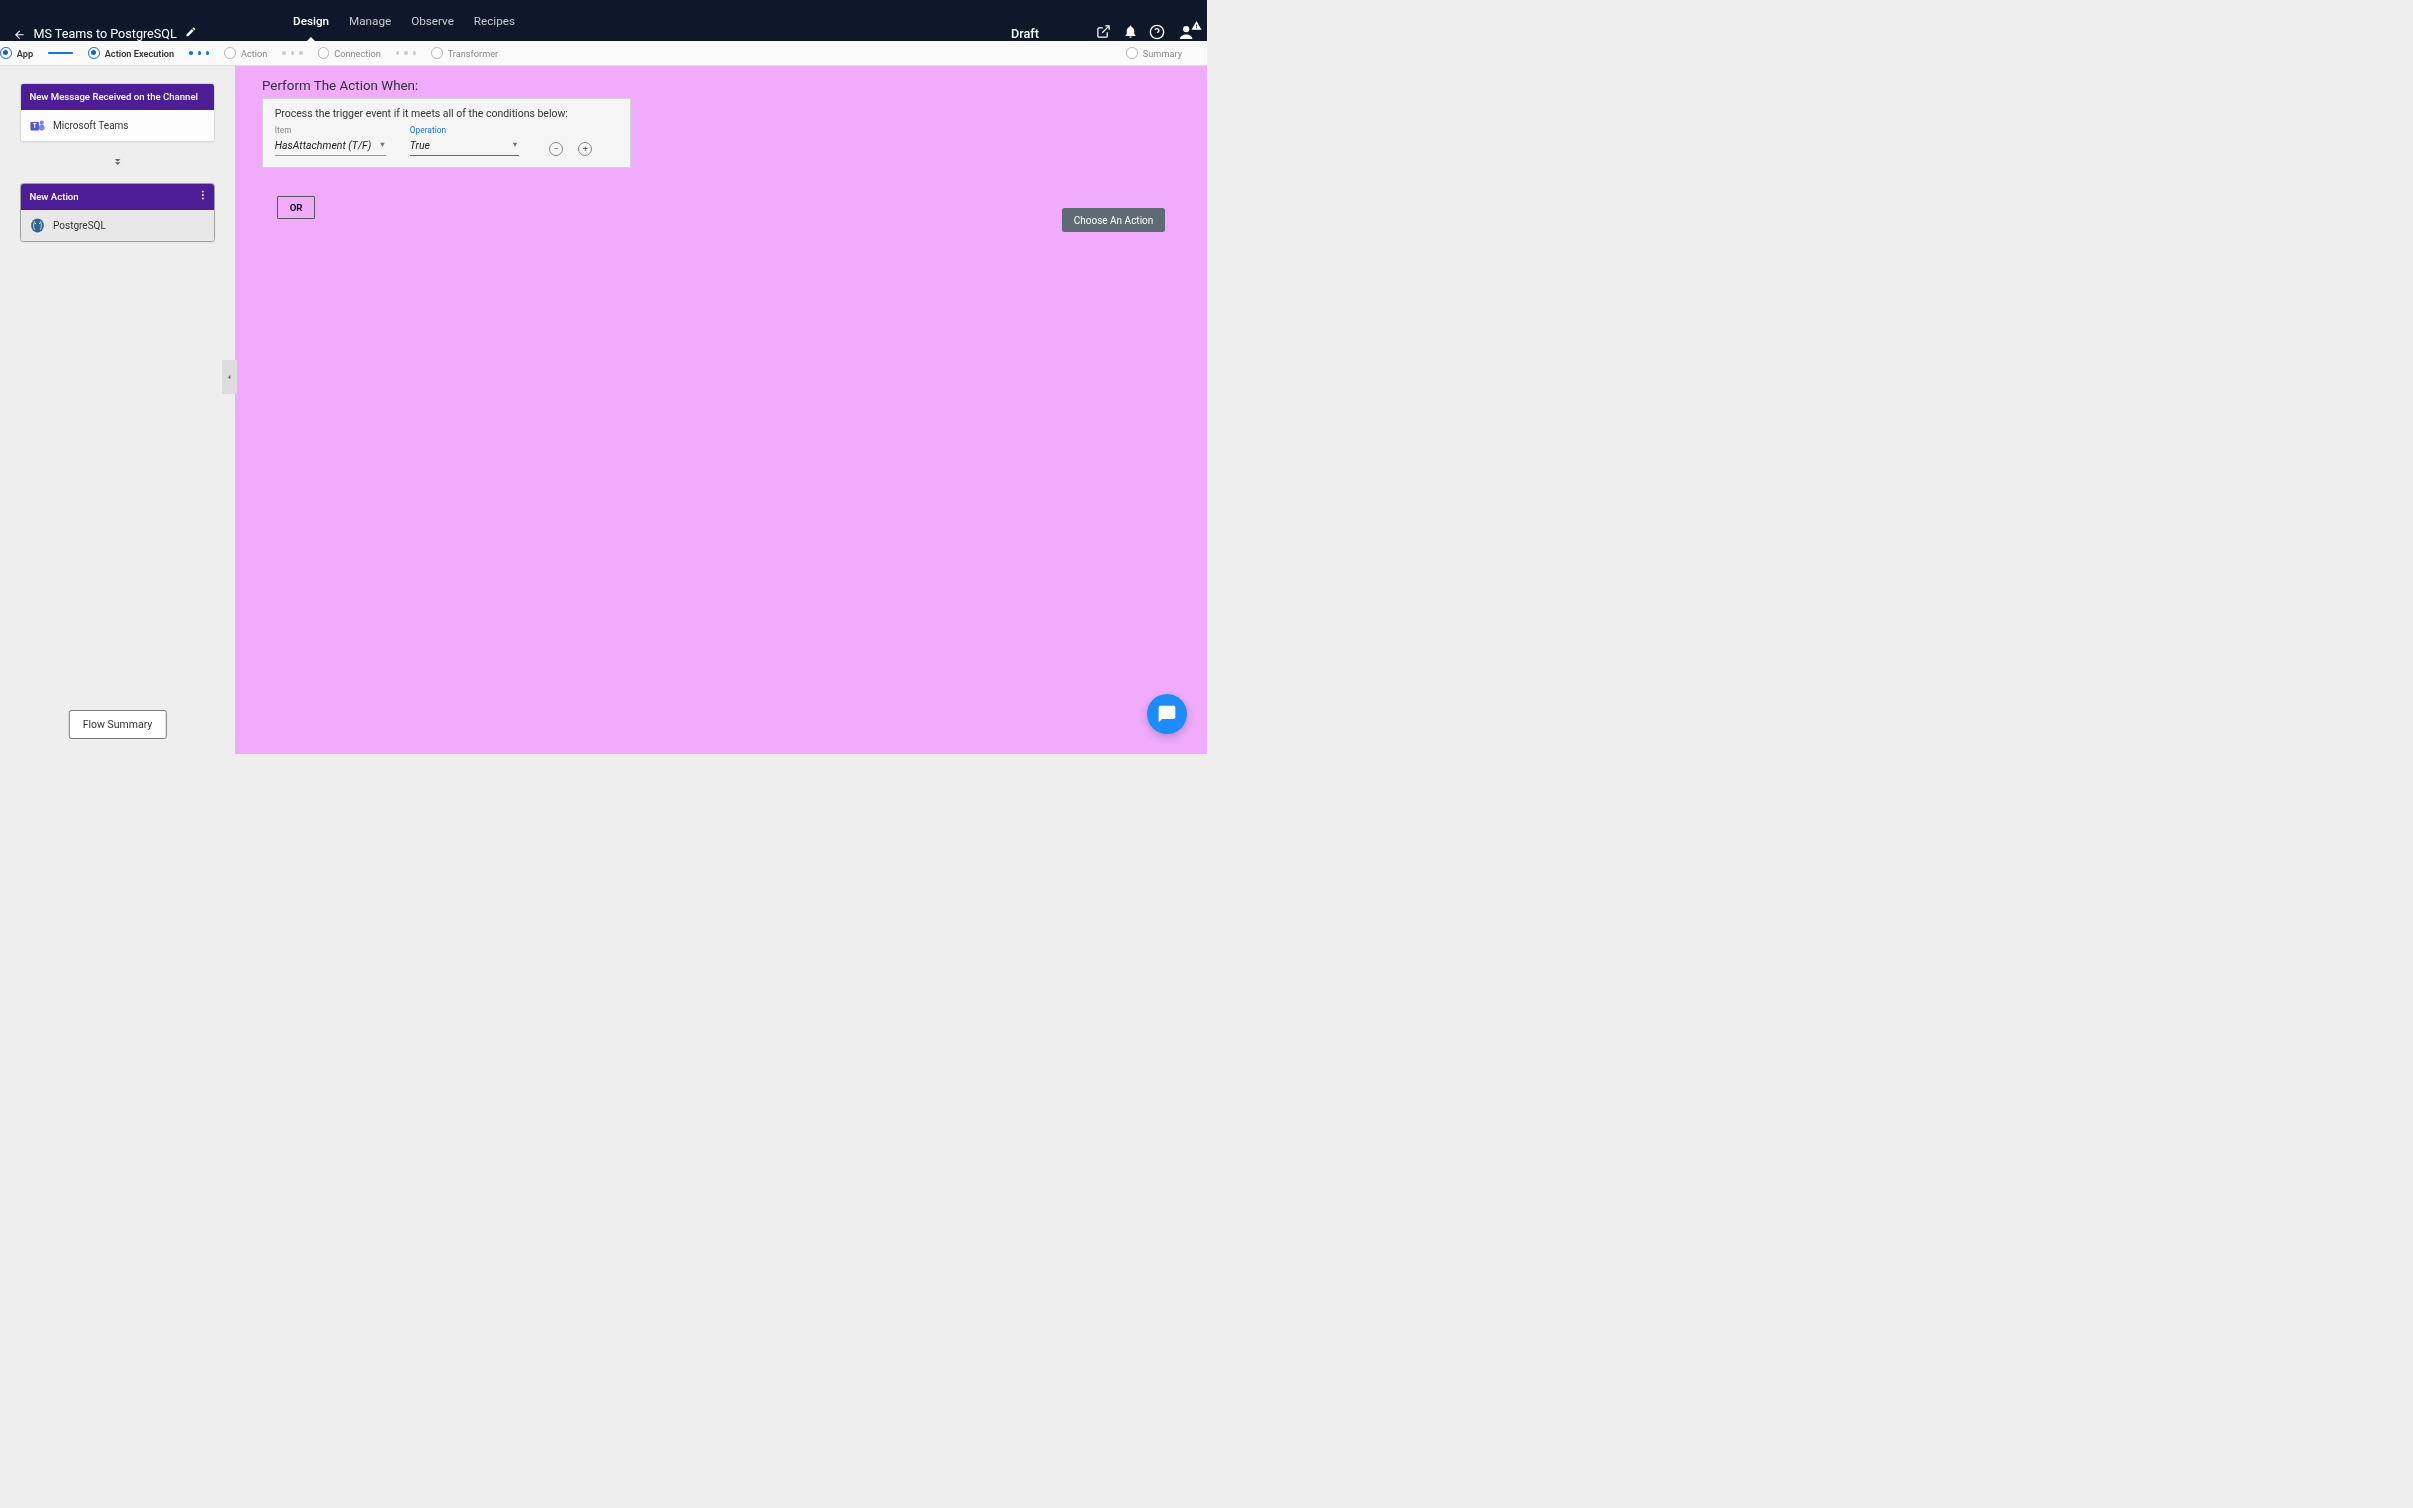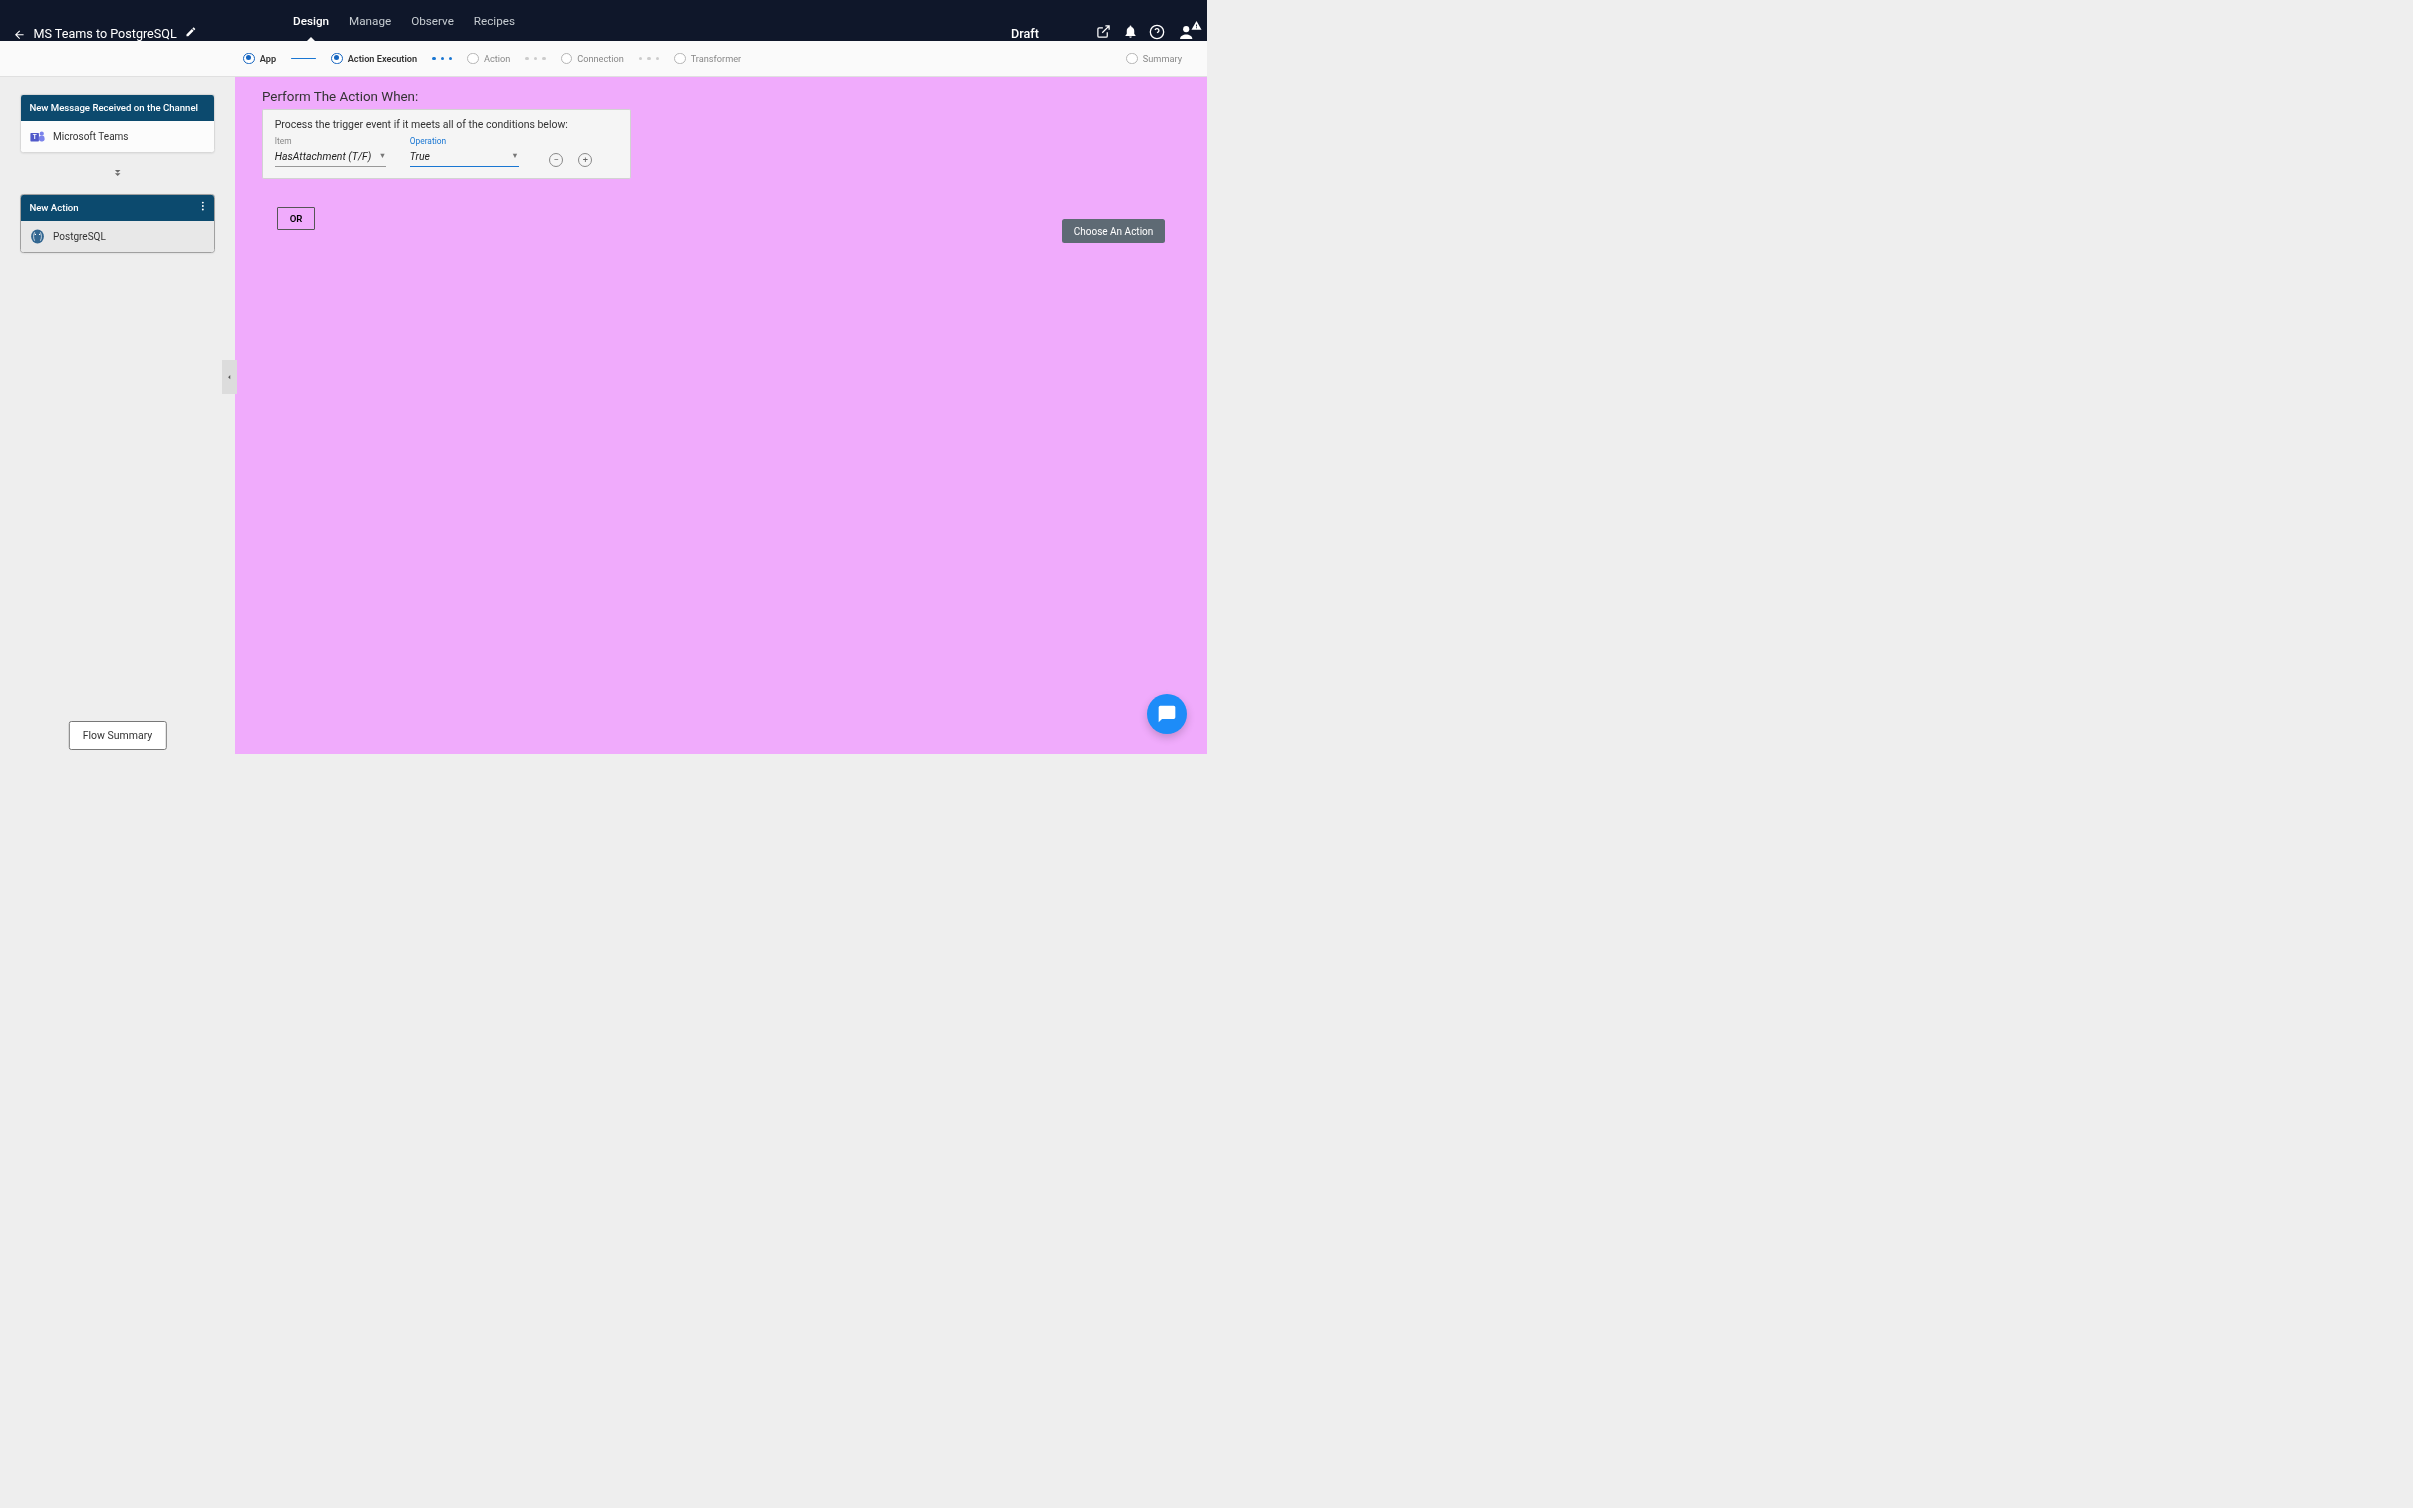--- a/index.html
+++ b/index.html
@@ -12,40 +12,40 @@
     .edit-pencil { margin-left: 8.4px; cursor: pointer; }
     .header-tabs { position: absolute; left: 293px; display: flex; gap: 20px; height: 100%; align-items: center; }
     .header-tab { color: #c5cbd0; font-size: 11.7px; cursor: pointer; height: 100%; display: flex; align-items: center; position: relative; }
     .header-tab.active { color: #fff; font-weight: 500; }
     .header-tab.active::after { content: ''; position: absolute; bottom: -0.8px; left: 50%; transform: translateX(-50%); width: 0; height: 0; border-left: 5px solid transparent; border-right: 5px solid transparent; border-bottom: 5px solid #fafafa; }
     .status-label { position: absolute; right: 168px; font-size: 12.6px; font-weight: 500; }
     .header-icons { position: absolute; right: 11.7px; display: flex; gap: 11.7px; align-items: center; }
     .header-icon { cursor: pointer; display: flex; align-items: center; }
     
     
-    .stepper { background: #fafafa; height: 36px; border-bottom: 0.8px solid #e0e0e0; display: flex; align-items: center; padding-left: 243px; position: relative; }
+    .stepper { background: #fafafa; height: 25px; border-bottom: 0.8px solid #e0e0e0; display: flex; align-items: center; position: relative; }
     .step { display: flex; align-items: center; gap: 5px; font-size: 9.2px; }
     .step-radio { width: 11.7px; height: 11.7px; border-radius: 50%; border: 1.7px solid #b5b5b5; background: #fff; position: relative; flex-shrink: 0; }
     .step-radio.filled { border-color: #1565c0; }
     .step-radio.filled::after { content: ''; position: absolute; width: 5px; height: 5px; background: #1565c0; border-radius: 50%; top: 1.7px; left: 1.7px; }
     .step-label { color: #888; }
     .step.active .step-label { color: #333; font-weight: 600; }
     .step-connector { display: flex; align-items: center; gap: 5px; margin: 0 15px; }
     .step-connector .dot { width: 3.4px; height: 3.4px; border-radius: 50%; background: #ccc; }
     .step-connector.active .dot { background: #1976d2; }
     .connector-line { width: 25px; height: 1.7px; background: #1976d2; border-radius: 0.8px; margin: 0 15px; }
     
     
     .main-layout { display: flex; height: calc(100% - 58px); }
     .sidebar { width: 235px; background: #eeeeee; padding: 17px 20px; display: flex; flex-direction: column; position: relative; }
     .content { flex: 1; background: #f0abfc; padding: 11.7px 34px 0 27px; position: relative; }
     
     
     .flow-card { background: #fff; border: 0.8px solid #d8d8d8; border-radius: 3.4px; box-shadow: 0 0.8px 1.7px rgba(0,0,0,0.06); margin-bottom: 8.4px; overflow: hidden; }
-    .flow-card-header { background: #0c4a6e; color: #fff; font-size: 9.6px; padding: 6.7px 8.4px; line-height: 1.35; font-weight: 500; position: relative; }
+    .flow-card-header { background: #4c1d95; color: #fff; font-size: 9.6px; padding: 6.7px 8.4px; line-height: 1.35; font-weight: 500; position: relative; }
     .flow-card-header .more { position: absolute; right: 5px; top: 50%; transform: translateY(-50%); cursor: pointer; }
     .flow-card-body { padding: 6.7px 8.4px; display: flex; align-items: center; gap: 6.7px; font-size: 10px; color: #333; background: #fcfcfc; }
     .flow-card-body.shaded { background: #e8e8e8; }
     .app-icon { width: 17px; height: 17px; display: flex; align-items: center; justify-content: center; font-size: 10px; }
     .flow-connector-icon { text-align: center; margin: 5px 0 11.7px; color: #6a6a6a; }
     .flow-card.selected { border: 0.8px solid #a0a0a0; }
     
     .flow-summary-btn { position: absolute; bottom: 23.5px; left: 50%; transform: translateX(-50%); border: 0.8px solid #777; background: #fff; padding: 6.7px 13.4px; font-size: 10.5px; border-radius: 2.5px; cursor: pointer; color: #333; }
     
     

